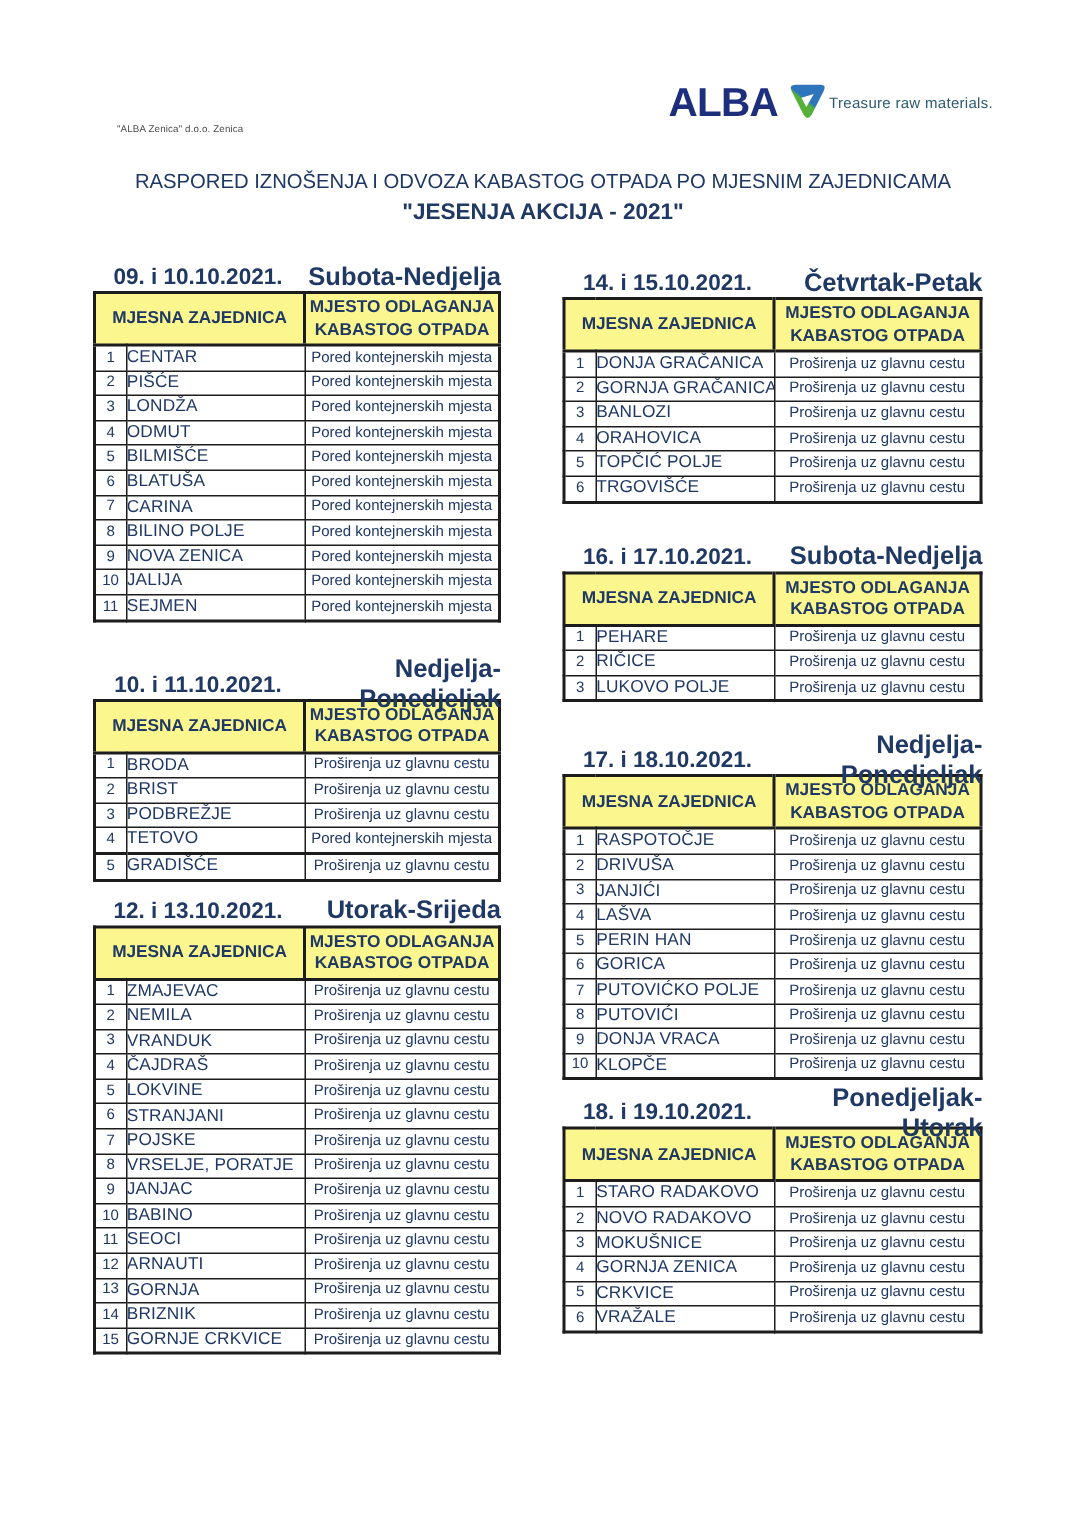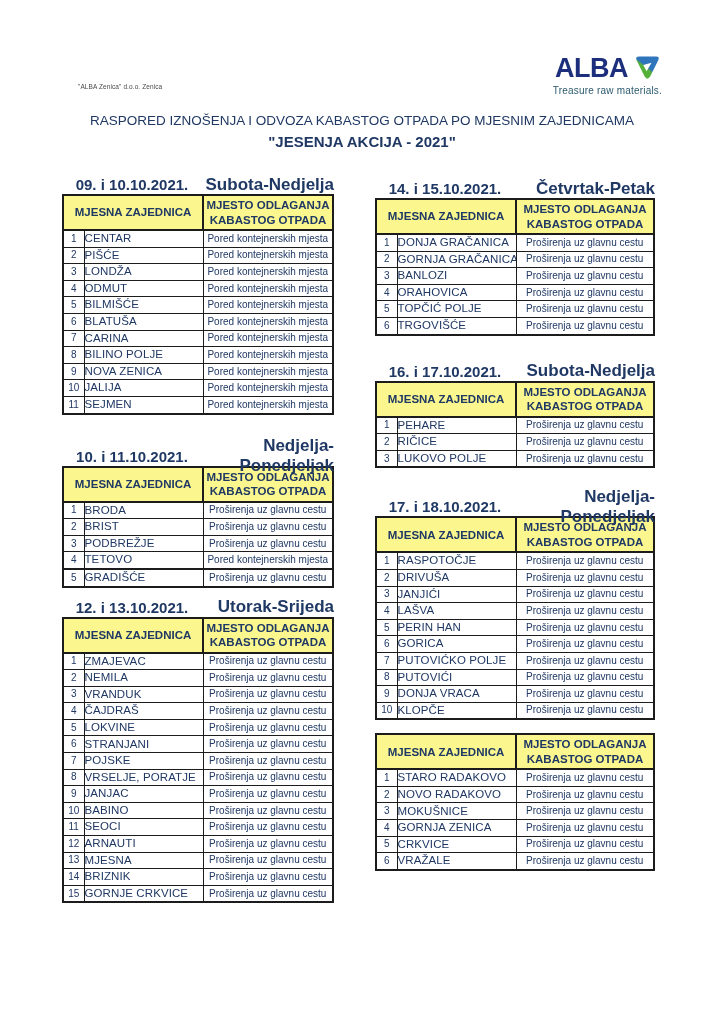--- a/index.html
+++ b/index.html
@@ -6,21 +6,21 @@
     --navy:#1F3864; --header-yellow:#FBF78E; --border:#1c1c1c;
     --logo-navy:#1d2f7c; --logo-blue:#2e75bc; --logo-green:#55b03a;
     --tagline:#2c5a6e; --note-gray:#4a4a4a; --page-bg:#ffffff;
   }
   html,body{margin:0;padding:0;}
   body{
     width:724px;height:1024px;position:relative;background:var(--page-bg);
     font-family:"Liberation Sans", sans-serif;color:var(--navy);overflow:hidden;
   }
   .company-note{position:absolute;left:78px;top:83px;font-size:6.5px;color:var(--note-gray);letter-spacing:.1px;}
-  .logo{position:absolute;right:62px;top:54px;display:flex;flex-direction:column;align-items:flex-end;}
+  .logo{position:absolute;right:62px;top:54px;display:flex;flex-direction:row;align-items:center;}
   .logo-row{display:flex;align-items:center;gap:4px;}
   .logo-word{font-size:27px;font-weight:bold;color:var(--logo-navy);letter-spacing:-.5px;line-height:1;}
   .logo-mark{width:30px;height:28px;display:block;}
   .logo-tagline{font-size:10px;color:var(--tagline);margin-top:3px;letter-spacing:.2px;}
   .doc-title{position:absolute;top:113px;left:0;width:724px;text-align:center;font-size:13.5px;font-weight:normal;color:var(--navy);}
   .doc-subtitle{position:absolute;top:133px;left:0;width:724px;text-align:center;font-size:15px;font-weight:bold;color:var(--navy);}
   .col{position:absolute;}
   .col-left{left:62px;top:176px;width:272px;}
   .col-right{left:375px;top:180px;width:280px;}
   .table-block{width:100%;}
@@ -266,21 +266,21 @@
             <td class="name">SEOCI</td>
             <td class="place">Proširenja uz glavnu cestu</td>
           </tr>
           <tr>
             <td class="num">12</td>
             <td class="name">ARNAUTI</td>
             <td class="place">Proširenja uz glavnu cestu</td>
           </tr>
           <tr>
             <td class="num">13</td>
-            <td class="name">MJESNA</td>
+            <td class="name">GORNJA</td>
             <td class="place">Proširenja uz glavnu cestu</td>
           </tr>
           <tr>
             <td class="num">14</td>
             <td class="name">BRIZNIK</td>
             <td class="place">Proširenja uz glavnu cestu</td>
           </tr>
           <tr>
             <td class="num">15</td>
             <td class="name">GORNJE CRKVICE</td>
@@ -443,20 +443,24 @@
           </tr>
           <tr>
             <td class="num">10</td>
             <td class="name">KLOPČE</td>
             <td class="place">Proširenja uz glavnu cestu</td>
           </tr>
         </tbody>
       </table>
     </div>
     <div class="table-block" style="margin-top: 13px;">
+      <div class="date-row">
+        <span class="date">18. i 19.10.2021.</span>
+        <span class="days">Ponedjeljak-Utorak</span>
+      </div>
       <table class="sched">
         <colgroup>
           <col class="c-num">
           <col class="c-name">
           <col class="c-place">
         </colgroup>
         <thead>
           <tr>
             <th colspan="2" class="h1">MJESNA ZAJEDNICA</th>
             <th class="h2"><span>MJESTO ODLAGANJA</span><br><span>KABASTOG OTPADA</span></th>

